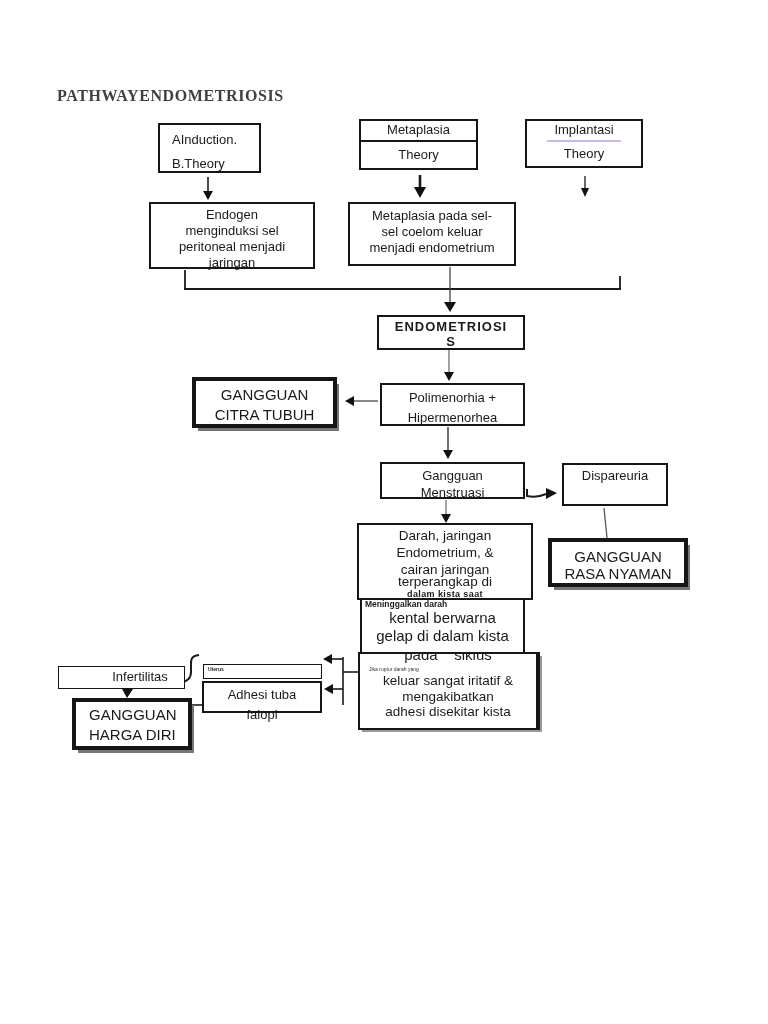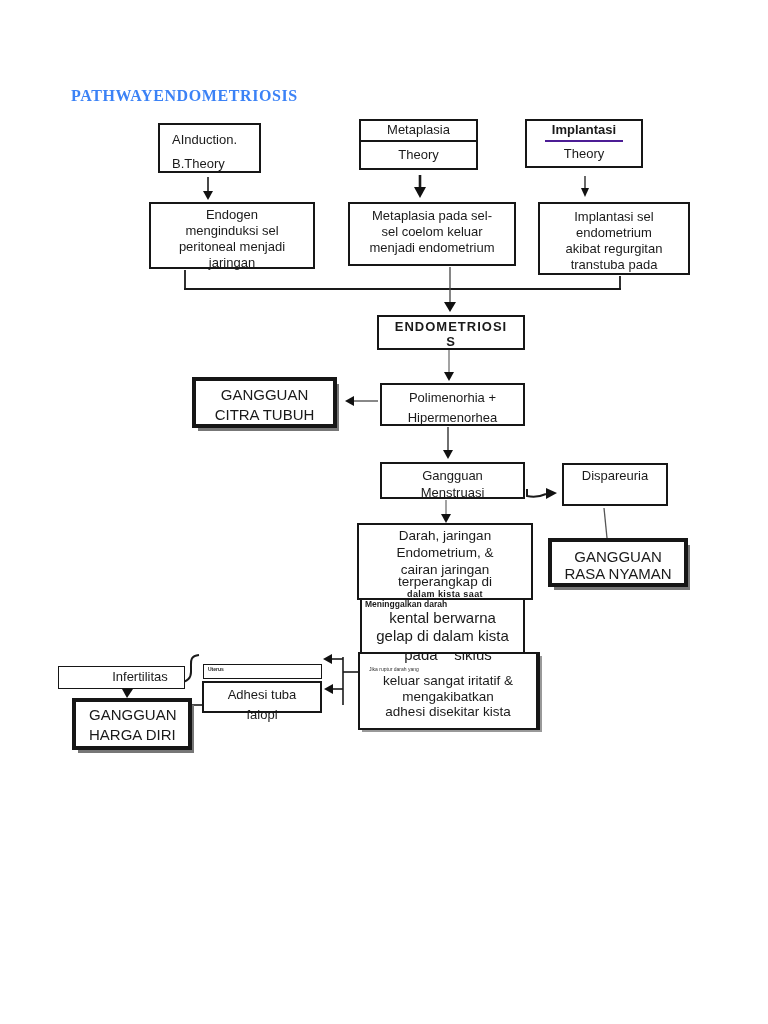--- a/index.html
+++ b/index.html
@@ -1,19 +1,19 @@
 <!DOCTYPE html>
 <html><head>
 <meta charset="utf-8">
 <style>
   html,body{margin:0;padding:0;background:#fff;}
   .page{position:relative;width:768px;height:1024px;background:#ffffff;overflow:hidden;
         font-family:"Liberation Sans",sans-serif;color:#1a1a1a;}
-  .title{position:absolute;left:71px;top:87px;margin:0;font-family:"Liberation Serif",serif;
-         font-weight:bold;font-size:16px;letter-spacing:0.6px;color:#3b82f6;}
+  .title{position:absolute;left:57px;top:87px;margin:0;font-family:"Liberation Serif",serif;
+         font-weight:bold;font-size:16px;letter-spacing:0.6px;color:#404040;}
   .overlay{position:absolute;left:0;top:0;width:768px;height:1024px;pointer-events:none;}
   .box{position:absolute;box-sizing:border-box;background:#fff;border:2px solid #161616;
        display:flex;flex-direction:column;align-items:center;text-align:center;
        font-size:13px;line-height:16px;}
   .pre{white-space:pre-line;}
   .exact{white-space:pre;}
   .bold-box{border-width:4px;box-shadow:4px 5px 0 -2px #777;font-size:15px;line-height:20px;}
   .cell-divider{width:100%;border-bottom:2px solid #161616;}
   .tiny-bold{font-weight:bold;}
 </style>
@@ -98,43 +98,37 @@
     <span class="pre">AInduction.</span>
     <span class="pre">B.Theory</span>
   </div>
 
   <div class="box" style="left:359px;top:119px;width:119px;height:51px;">
     <span class="cell-divider" style="padding:1px 0 2px 0;">Metaplasia</span>
     <span style="padding-top:5px;">Theory</span>
   </div>
 
   <div class="box" style="left:525px;top:119px;width:118px;height:49px;">
-    <span style="border-bottom:2px solid #4c1d95;padding:1px 7px 2px 7px;font-weight:bold;">Implantasi</span>
+    <span style="border-bottom:2px solid #c4b5fd;padding:1px 7px 2px 7px;">Implantasi</span>
     <span style="padding-top:4px;">Theory</span>
   </div>
 
   <div class="box" style="left:149px;top:202px;width:166px;height:67px;padding-top:3px;">
     <span class="pre">Endogen
 menginduksi sel
 peritoneal menjadi
 jaringan</span>
   </div>
 
   <div class="box" style="left:348px;top:202px;width:168px;height:64px;padding-top:4px;">
     <span class="pre">Metaplasia pada sel-
 sel coelom keluar
 menjadi endometrium</span>
   </div>
 
-  <div class="box" style="left:538px;top:202px;width:152px;height:73px;padding-top:5px;">
-    <span class="pre">Implantasi sel
-endometrium
-akibat regurgitan
-transtuba pada</span>
-  </div>
 
   <div class="box" style="left:377px;top:315px;width:148px;height:35px;font-weight:bold;line-height:15px;letter-spacing:1px;padding-top:2px;">
     <span class="pre">ENDOMETRIOSI
 S</span>
   </div>
 
   <div class="box" style="left:380px;top:383px;width:145px;height:43px;line-height:20px;padding-top:3px;">
     <span class="pre">Polimenorhia +
 Hipermenorhea</span>
   </div>

